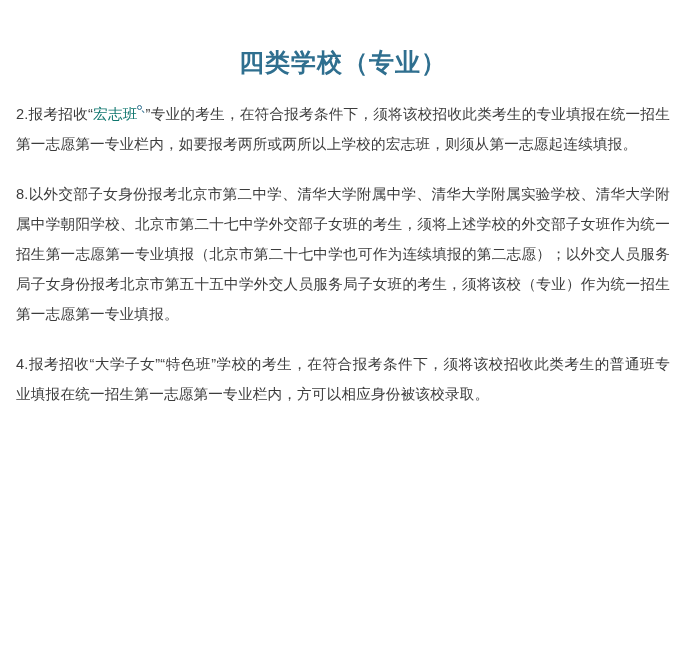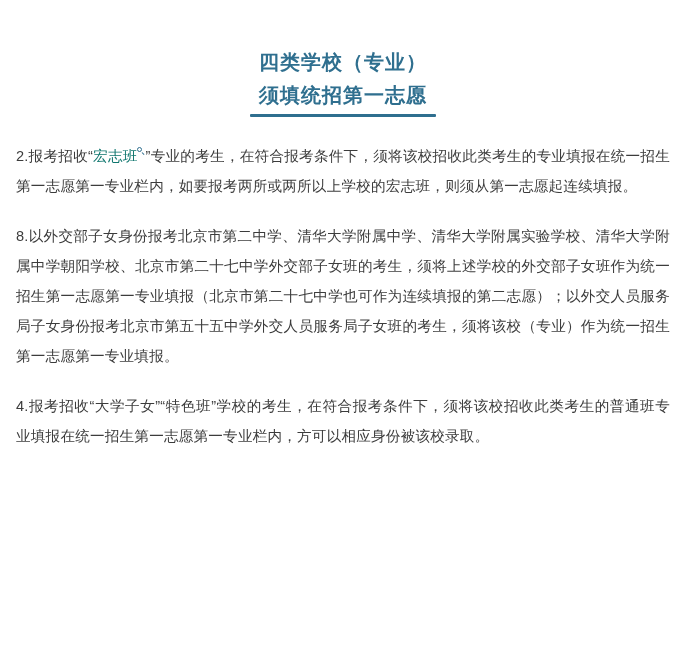--- a/index.html
+++ b/index.html
@@ -19,21 +19,21 @@
     height: 668px;
     box-sizing: border-box;
     padding: 0 16px;
     position: relative;
   }
   .title-block {
     text-align: center;
     padding-top: 46px;
   }
   .title-line {
-    font-size: 20px;
+    font-size: 25px;
     font-weight: bold;
     color: #2f6f8f;
     letter-spacing: 1px;
     line-height: 33px;
   }
   .title-line.second {
     position: relative;
     display: inline-block;
     padding-bottom: 4px;
   }
@@ -93,24 +93,20 @@
     transform-origin: left center;
   }
 </style>
 </head>
 <body>
 
 <div class="page">
 
   <div class="title-block">
     <div class="title-line">四类学校（专业）</div>
-    <div class="title-line second">
-      <span>须填统招第一志愿</span>
-      <div class="title-underline"></div>
-    </div>
   </div>
 
   <div class="body-block">
 
 
     <p class="para"><span>2.报考招收“</span><span class="hz">宏志班</span><span class="mag"><span class="ring"></span><span class="handle"></span></span><span>”专业的考生，在符合报考条件下，须将该校招收此类考生的专业填报在统一招生第一志愿第一专业栏内，如要报考两所或两所以上学校的宏志班，则须从第一志愿起连续填报。</span></p>
 
     <p class="para">8.以外交部子女身份报考北京市第二中学、清华大学附属中学、清华大学附属实验学校、清华大学附属中学朝阳学校、北京市第二十七中学外交部子女班的考生，须将上述学校的外交部子女班作为统一招生第一志愿第一专业填报（北京市第二十七中学也可作为连续填报的第二志愿）；以外交人员服务局子女身份报考北京市第五十五中学外交人员服务局子女班的考生，须将该校（专业）作为统一招生第一志愿第一专业填报。</p>
 
     <p class="para">4.报考招收“大学子女”“特色班”学校的考生，在符合报考条件下，须将该校招收此类考生的普通班专业填报在统一招生第一志愿第一专业栏内，方可以相应身份被该校录取。</p>

